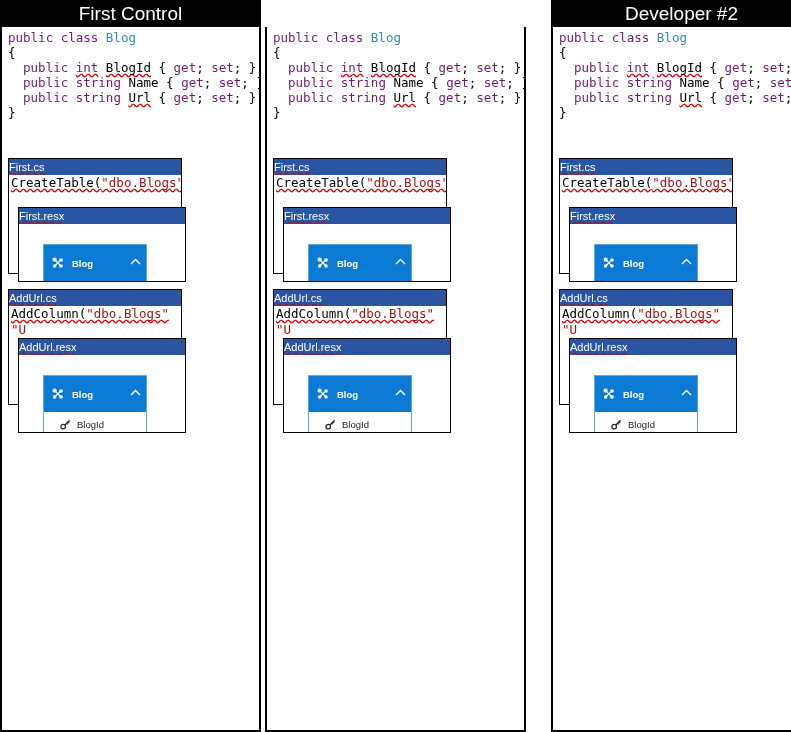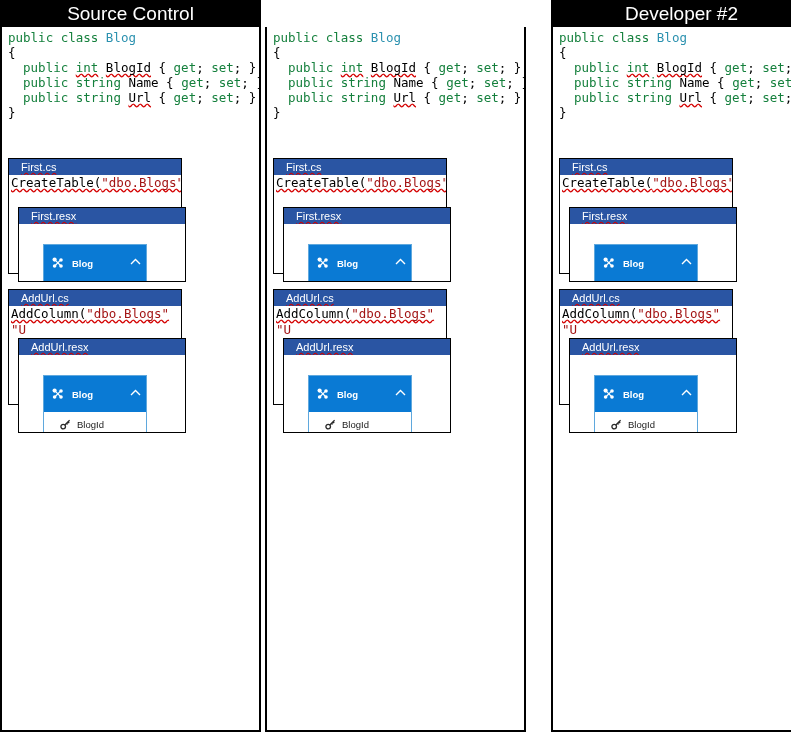--- a/index.html
+++ b/index.html
@@ -69,21 +69,21 @@
     position: absolute;
     left: 6px;
     top: 3px;
     font-family: "DejaVu Sans Mono", "Liberation Mono", monospace;
     font-size: 12.5px;
     line-height: 15px;
     white-space: pre;
     color: #000000;
   }
   .code-line { white-space: pre; height: 15px; }
-  .kw   { color: #15803d; }
+  .kw   { color: #701a75; }
   .typ  { color: #2b91af; }
   .pln  { color: #000000; }
   .str  { color: #a31515; }
 
   .squig {
     text-decoration: underline wavy #d40000;
     text-decoration-skip-ink: none;
   }
 
   
@@ -97,21 +97,21 @@
     border: 1px solid #000000;
     box-sizing: border-box;
   }
 
   .win-title {
     height: 16px;
     background: #2a55a3;
     color: #ffffff;
     font-size: 11px;
     line-height: 16px;
-    padding-left: 12px;
+    padding-left: 0;
     box-sizing: border-box;
     overflow: hidden;
     white-space: nowrap;
   }
   .win-title .tt {
     text-decoration: underline wavy #d40000;
     text-decoration-skip-ink: none;
   }
 
   .win-content {
@@ -172,21 +172,21 @@
   .chev {
     width: 10px; height: 10px;
     position: relative;
   }
 </style>
 </head>
 <body>
 
 <div id="stage">
     <div class="panel panel-1">
-      <div class="panel-header">Source Control</div>
+      <div class="panel-header">First Control</div>
       <div class="panel-body">
         <div class="code-block"><div class="code-line"><span class="kw">public </span><span class="kw">class </span><span class="typ">Blog</span></div><div class="code-line"><span class="pln">{</span></div><div class="code-line"><span class="pln">  </span><span class="kw">public </span><span class="kw squig">int</span><span class="pln"> </span><span class="pln squig">BlogId</span><span class="pln"> { </span><span class="kw">get</span><span class="pln">; </span><span class="kw">set</span><span class="pln">; }</span></div><div class="code-line"><span class="pln">  </span><span class="kw">public </span><span class="kw">string</span><span class="pln"> Name { </span><span class="kw">get</span><span class="pln">; </span><span class="kw">set</span><span class="pln">; }</span></div><div class="code-line"><span class="pln">  </span><span class="kw">public </span><span class="kw">string</span><span class="pln"> </span><span class="pln squig">Url</span><span class="pln"> { </span><span class="kw">get</span><span class="pln">; </span><span class="kw">set</span><span class="pln">; }</span></div><div class="code-line"><span class="pln">}</span></div></div>
         <div class="winstack" style="left: 0px; top: 131px;">
           <div class="win" style="left: 6px; top: 0px; width: 174px; height: 116px; z-index: 1;">
             <div class="win-title"><span class="tt">First.cs</span></div>
             <div class="win-content" style="height: 98px;">
               <div class="code-sm"><span class="pln squig">CreateTable(</span><span class="str squig">"dbo.Blogs"</span></div>
             </div>
           </div>
           <div class="win" style="left: 16px; top: 49px; width: 168px; height: 75px; z-index: 2;">

